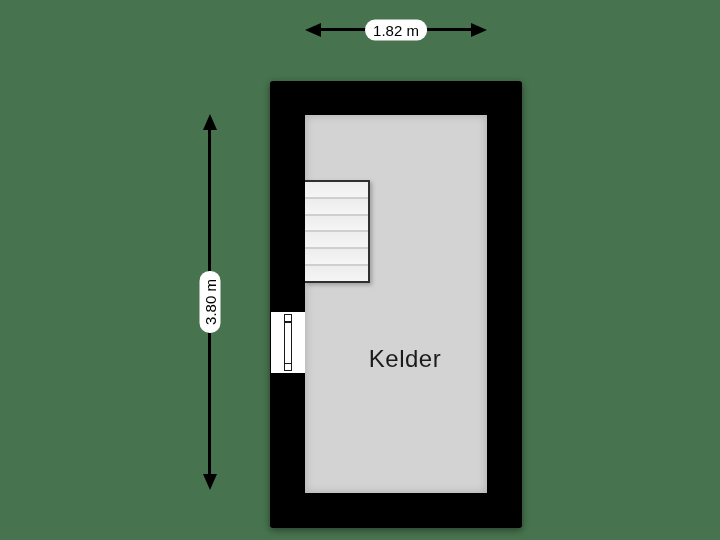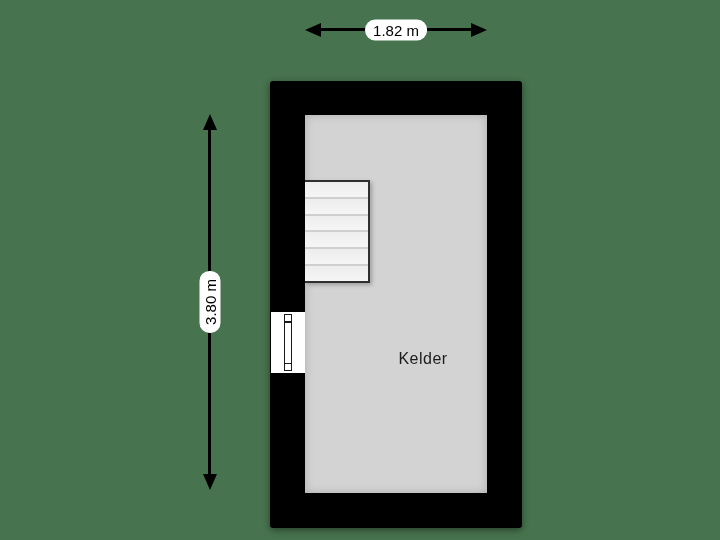--- a/index.html
+++ b/index.html
@@ -48,22 +48,22 @@
     box-sizing:border-box;
   }
   .pane::before,.pane::after{
     content:"";position:absolute;left:0;right:0;height:1.5px;background:#1a1a1a;
   }
   .pane::before{top:6px;}
   .pane::after{bottom:6px;}
 
   
   .room-label{
-    position:absolute;left:423px;top:359px;transform:translate(-50%,-50%);
-    font-size:16px;letter-spacing:.5px;color:var(--label,#1B1B1B);white-space:nowrap;
+    position:absolute;left:405px;top:359px;transform:translate(-50%,-50%);
+    font-size:24px;letter-spacing:.5px;color:var(--label,#1B1B1B);white-space:nowrap;
   }
 
   
   .dim-line-h{position:absolute;left:8px;right:8px;top:50%;height:3px;margin-top:-1.5px;background:var(--dim,#000);}
   .dim-line-v{position:absolute;top:8px;bottom:8px;left:50%;width:3px;margin-left:-1.5px;background:var(--dim,#000);}
   .arrow{position:absolute;width:0;height:0;}
   .pill{
     position:absolute;left:50%;top:50%;
     background:#fff;border-radius:10px;
     padding:2px 8px;font-size:15px;color:#000;white-space:nowrap;line-height:17px;

